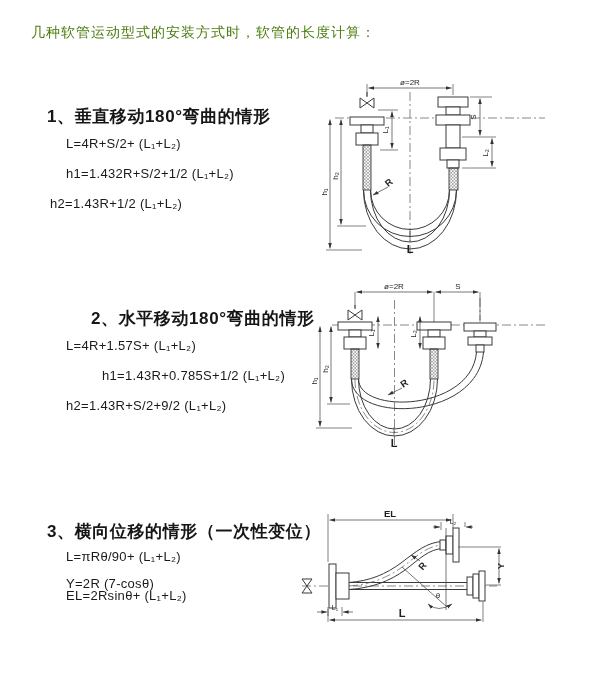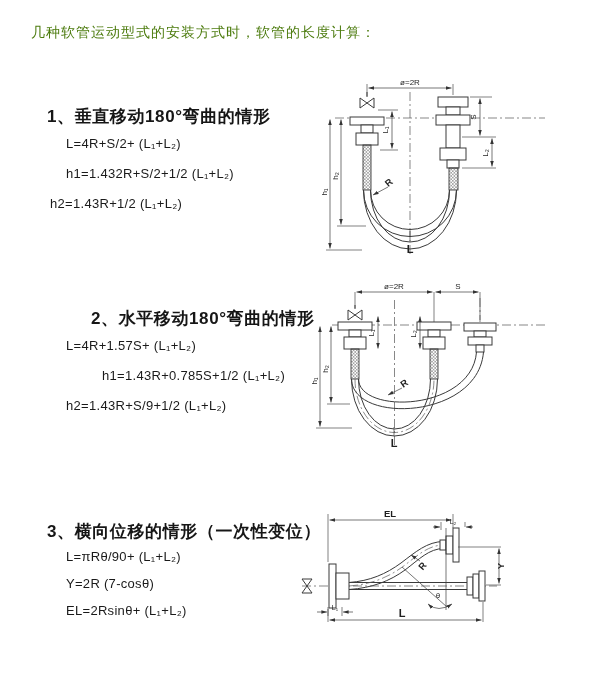--- a/index.html
+++ b/index.html
@@ -32,26 +32,26 @@
   <div class="abs title" style="left:31px;top:24px;">几种软管运动型式的安装方式时，软管的长度计算：</div>
 
   <div class="abs sec-head" style="left:47px;top:105px;">1、垂直移动180°弯曲的情形</div>
   <div class="abs formula" style="left:66px;top:136px;">L=4R+S/2+ (L₁+L₂)</div>
   <div class="abs formula" style="left:66px;top:166px;">h1=1.432R+S/2+1/2 (L₁+L₂)</div>
   <div class="abs formula" style="left:50px;top:196px;text-align:right;">h2=1.43R+1/2 (L₁+L₂)</div>
 
   <div class="abs sec-head" style="left:47px;top:307px;margin-left:44px;">2、水平移动180°弯曲的情形</div>
   <div class="abs formula" style="left:66px;top:338px;">L=4R+1.57S+ (L₁+L₂)</div>
   <div class="abs formula" style="left:66px;top:368px;margin-left:36px;">h1=1.43R+0.785S+1/2 (L₁+L₂)</div>
-  <div class="abs formula" style="left:66px;top:398px;">h2=1.43R+S/9+1/2 (L₁+L₂)</div>
+  <div class="abs formula" style="left:66px;top:398px;">h2=1.43R+S/2+9/2 (L₁+L₂)</div>
 
   <div class="abs sec-head" style="left:47px;top:520px;">3、横向位移的情形（一次性变位）</div>
   <div class="abs formula" style="left:66px;top:549px;">L=πRθ/90+ (L₁+L₂)</div>
   <div class="abs formula" style="left:66px;top:576px;">Y=2R (7-cosθ)</div>
-  <div class="abs formula" style="left:66px;top:603px;">EL=2Rsinθ+ (L₁+L₂)</div>
+  <div class="abs formula" style="left:66px;top:588px;">EL=2Rsinθ+ (L₁+L₂)</div>
 
   <svg class="abs" style="left:310px;top:75px;" width="270" height="185" viewBox="310 75 270 185">
     <defs>
       <marker id="arr" markerWidth="9" markerHeight="8" refX="8" refY="3" orient="auto-start-reverse">
         <path d="M0,0.4 L8,3 L0,5.6 z" fill="#333"></path>
       </marker>
       <pattern id="hatch" width="3.2" height="3.2" patternUnits="userSpaceOnUse">
         <path d="M0,3.2 L3.2,0 M0,0 L3.2,3.2" stroke="#6b6b6b" stroke-width="0.5"></path>
       </pattern>
     </defs>

